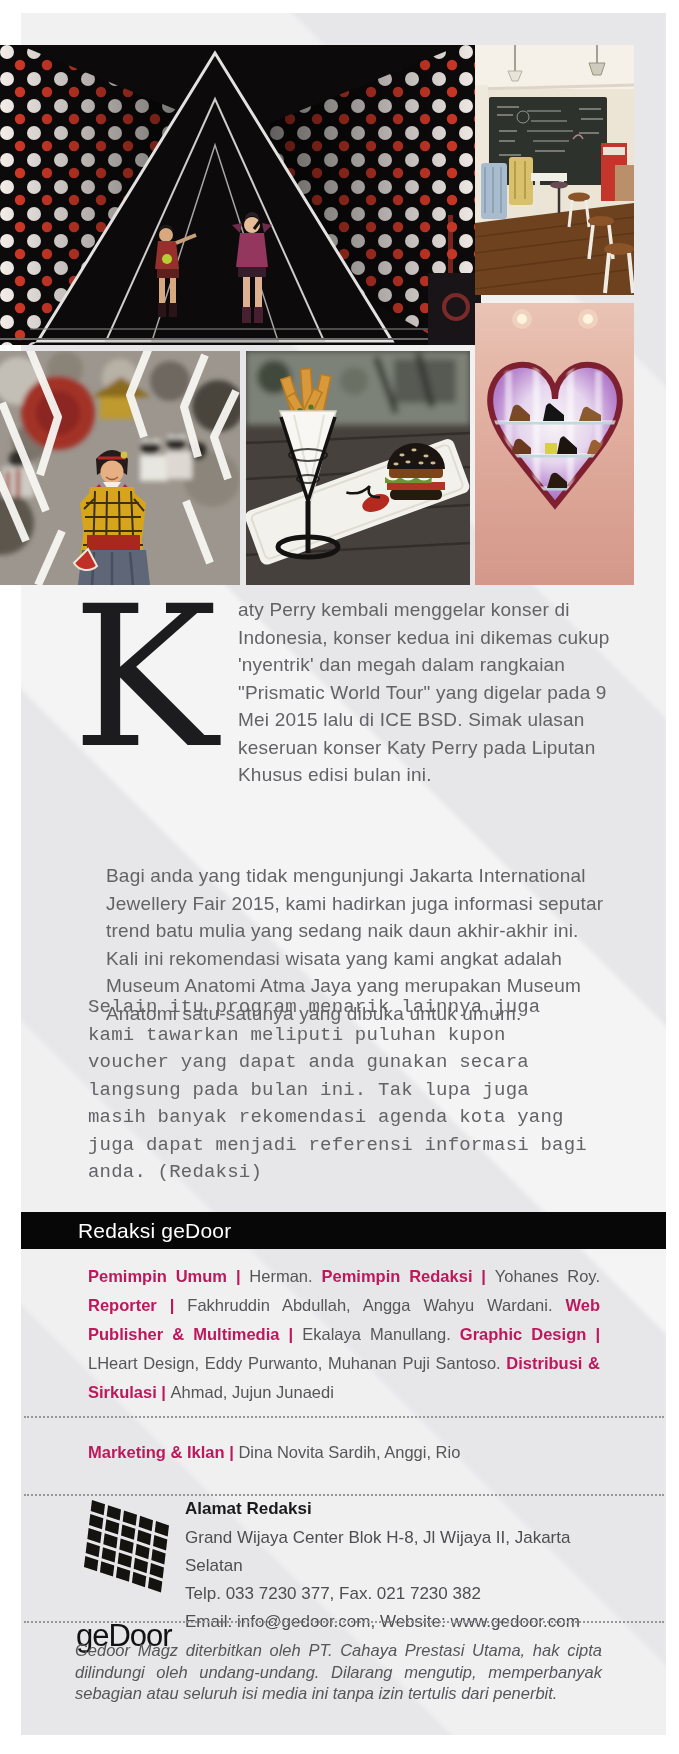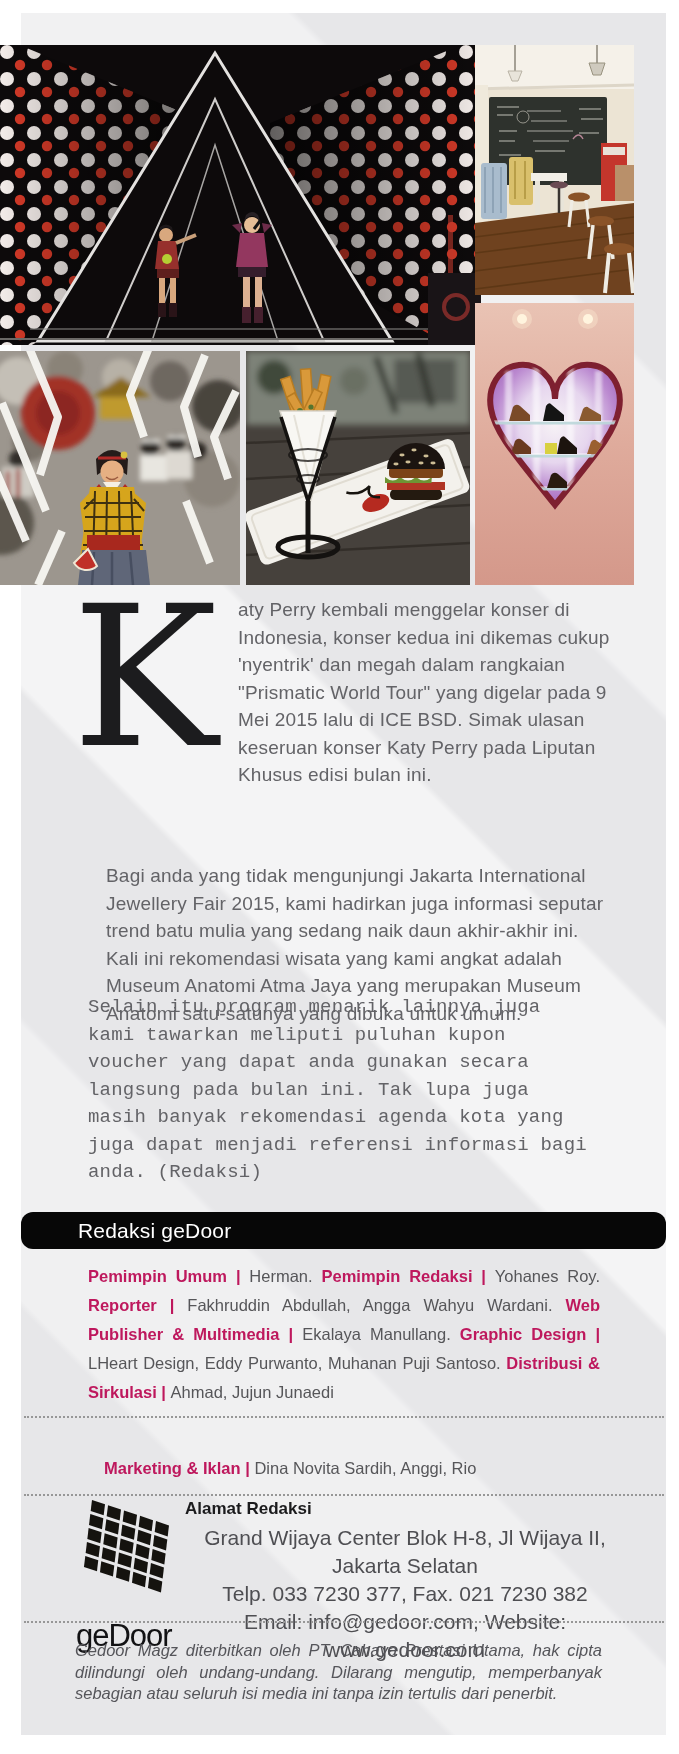--- a/index.html
+++ b/index.html
@@ -9,26 +9,26 @@
   .panel{left:21px;top:13px;width:645px;height:1722px;background:#e7e7e9;}
   .panel::before{content:"";position:absolute;inset:0;
     background:
       linear-gradient(45deg, rgba(255,255,255,0) 18%, rgba(255,255,255,.38) 18.4%, rgba(255,255,255,.38) 30%, rgba(255,255,255,0) 30.4%),
       linear-gradient(45deg, rgba(255,255,255,0) 44%, rgba(255,255,255,.55) 44.4%, rgba(255,255,255,.55) 57%, rgba(255,255,255,0) 57.4%),
       linear-gradient(45deg, rgba(255,255,255,0) 70%, rgba(255,255,255,.42) 70.4%, rgba(255,255,255,.42) 84%, rgba(255,255,255,0) 84.4%);}
   .photo{overflow:hidden;background:#111;}
   .photo svg{display:block;}
   .dropcap{font-family:"DejaVu Serif",serif;font-size:195px;line-height:0.8;color:#1c1c1e;font-weight:400;}
   .bodytext{font-size:19px;line-height:27.5px;color:#636367;letter-spacing:.2px;}
-  .blackbar{left:21px;top:1212px;width:645px;height:37px;background:#070707;display:flex;align-items:center;border-radius:12px;}
+  .blackbar{left:21px;top:1212px;width:645px;height:37px;background:#070707;display:flex;align-items:center;}
   .blackbar .t{color:#fff;font-size:21px;margin-left:57px;letter-spacing:.2px;}
   .credits{font-size:16.5px;line-height:29px;color:#565659;text-align:justify;}
   .credits b{color:#be185d;}
   .dotted{height:0;border-top:2px dotted #979797;}
-  .addr{font-size:21px;line-height:28px;color:#4e4e52;text-align:center;}
+  .addr{font-size:17px;line-height:28px;color:#4e4e52;}
   .addr-h{font-size:17px;font-weight:bold;color:#1b1b1d;}
   .logo-word{font-size:31px;font-weight:normal;color:#121214;letter-spacing:-1px;margin-top:40px;}
   .footer{font-size:16.5px;line-height:21.5px;color:#55555a;text-align:justify;}
 </style>
 </head>
 <body>
 
 <div class="page">
 
   <div class="abs panel"></div>
@@ -371,21 +371,21 @@
   <p class="abs bodytext" style="left:88px;top:994px;width:506px;margin:0;font-family:Liberation Mono, monospace;">Selain itu program menarik lainnya juga kami tawarkan meliputi puluhan kupon voucher yang dapat anda gunakan secara langsung pada bulan ini. Tak lupa juga masih banyak rekomendasi agenda kota yang juga dapat menjadi referensi informasi bagi anda. (Redaksi)</p>
 
   <div class="abs blackbar">
     <span class="t">Redaksi geDoor</span>
   </div>
 
   <p class="abs credits" style="left:88px;top:1262px;width:512px;margin:0;"><b>Pemimpin Umum | </b>Herman. <b>Pemimpin Redaksi | </b>Yohanes Roy. <b>Reporter | </b>Fakhruddin Abdullah, Angga Wahyu Wardani. <b>Web Publisher &amp; Multimedia | </b>Ekalaya Manullang. <b>Graphic Design | </b>LHeart Design, Eddy Purwanto, Muhanan Puji Santoso. <b>Distribusi &amp; Sirkulasi | </b>Ahmad, Jujun Junaedi</p>
 
   <div class="abs dotted" style="left:24px;top:1416px;width:640px;"></div>
 
-  <p class="abs credits" style="left:88px;top:1438px;width:512px;margin:16px;text-align:left;"><b>Marketing &amp; Iklan | </b>Dina Novita Sardih, Anggi, Rio</p>
+  <p class="abs credits" style="left:88px;top:1438px;width:512px;margin:0;text-align:left;"><b>Marketing &amp; Iklan | </b>Dina Novita Sardih, Anggi, Rio</p>
 
   <div class="abs dotted" style="left:24px;top:1494px;width:640px;"></div>
 
   <div class="abs" style="left:76px;top:1498px;width:100px;height:112px;">
     <svg width="100" height="112" viewBox="0 0 100 112">
       <g transform="matrix(1,0.33,-0.12,1,16,2)" fill="#15130f">
         <rect x="0" y="0" width="13" height="11"></rect>
           <rect x="16" y="0" width="13" height="11"></rect>
           <rect x="32" y="0" width="13" height="11"></rect>
           <rect x="48" y="0" width="13" height="11"></rect>

